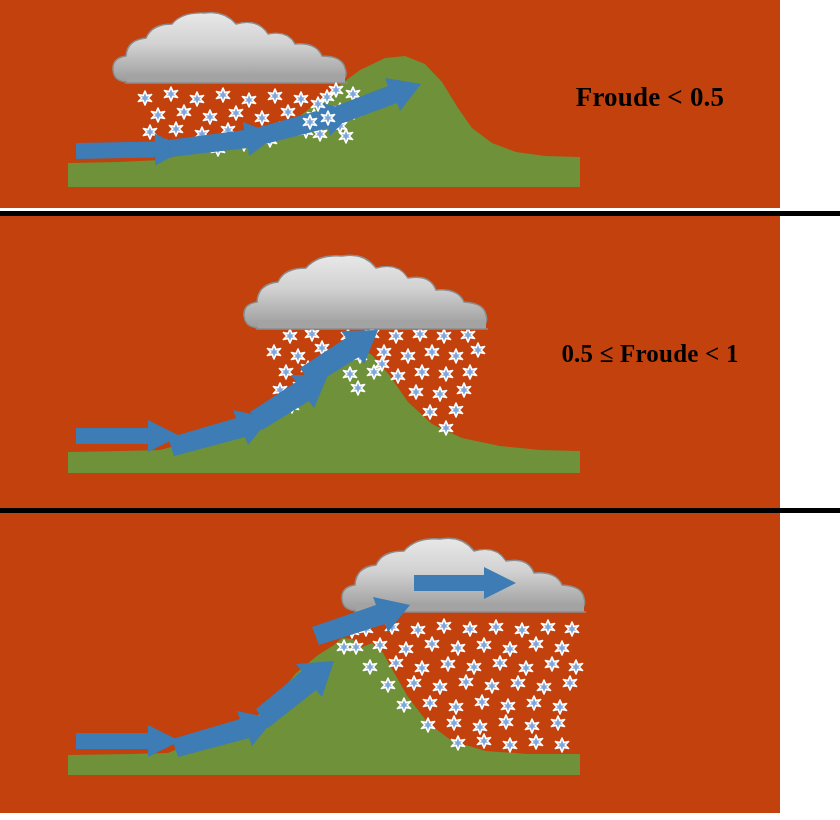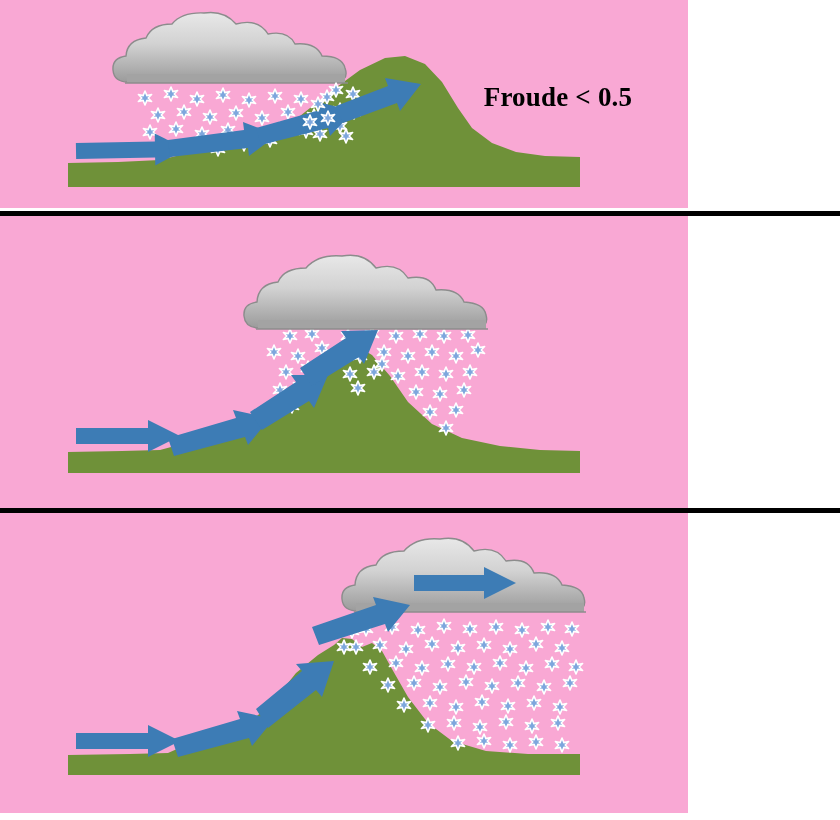--- a/index.html
+++ b/index.html
@@ -15,22 +15,22 @@
   }
   #page {
     position: relative;
     width: 840px;
     height: 820px;
     background: #ffffff;
   }
   .panel {
     position: absolute;
     left: 0;
-    width: 688px;
-    background: #f9a8d4;
+    width: 780px;
+    background: #c2410c;
   }
   .panel-figure {
     position: absolute;
     left: 0;
     top: 0;
     width: 600px;
     height: 100%;
   }
   .panel-label {
     position: absolute;
@@ -223,20 +223,21 @@
         </g>
 
         <g>
           <path d="M76,212 L148,212 L148,204 L180,220 L148,236 L148,228 L76,228 Z" fill="#3d7cb5"></path>
           <path d="M168,222 L236,202 L233,194 L270,202 L248,229 L245,221 L174,240 Z" fill="#3d7cb5"></path>
           <path d="M250,196 L296,166 L291,159 L328,159 L314,192 L309,185 L262,214 Z" fill="#3d7cb5"></path>
           <path d="M300,152 L346,122 L341,115 L378,114 L364,148 L359,141 L312,170 Z" fill="#3d7cb5"></path>
         </g>
       </svg>
     </div>
+    <div class="panel-label label-sm" style="top:124px;">0.5 ≤ Froude &lt; 1</div>
   </div>
 
   <div class="divider" style="top:508px;"></div>
 
   <div class="panel" style="top:513px; height:300px;">
     <div class="panel-figure">
       <svg viewBox="0 0 600 300" width="600" height="300">
         <defs>
           <linearGradient id="cloudGrad3" x1="0" y1="0" x2="0" y2="1">
             <stop offset="0%" stop-color="#e8e8e8"></stop>

